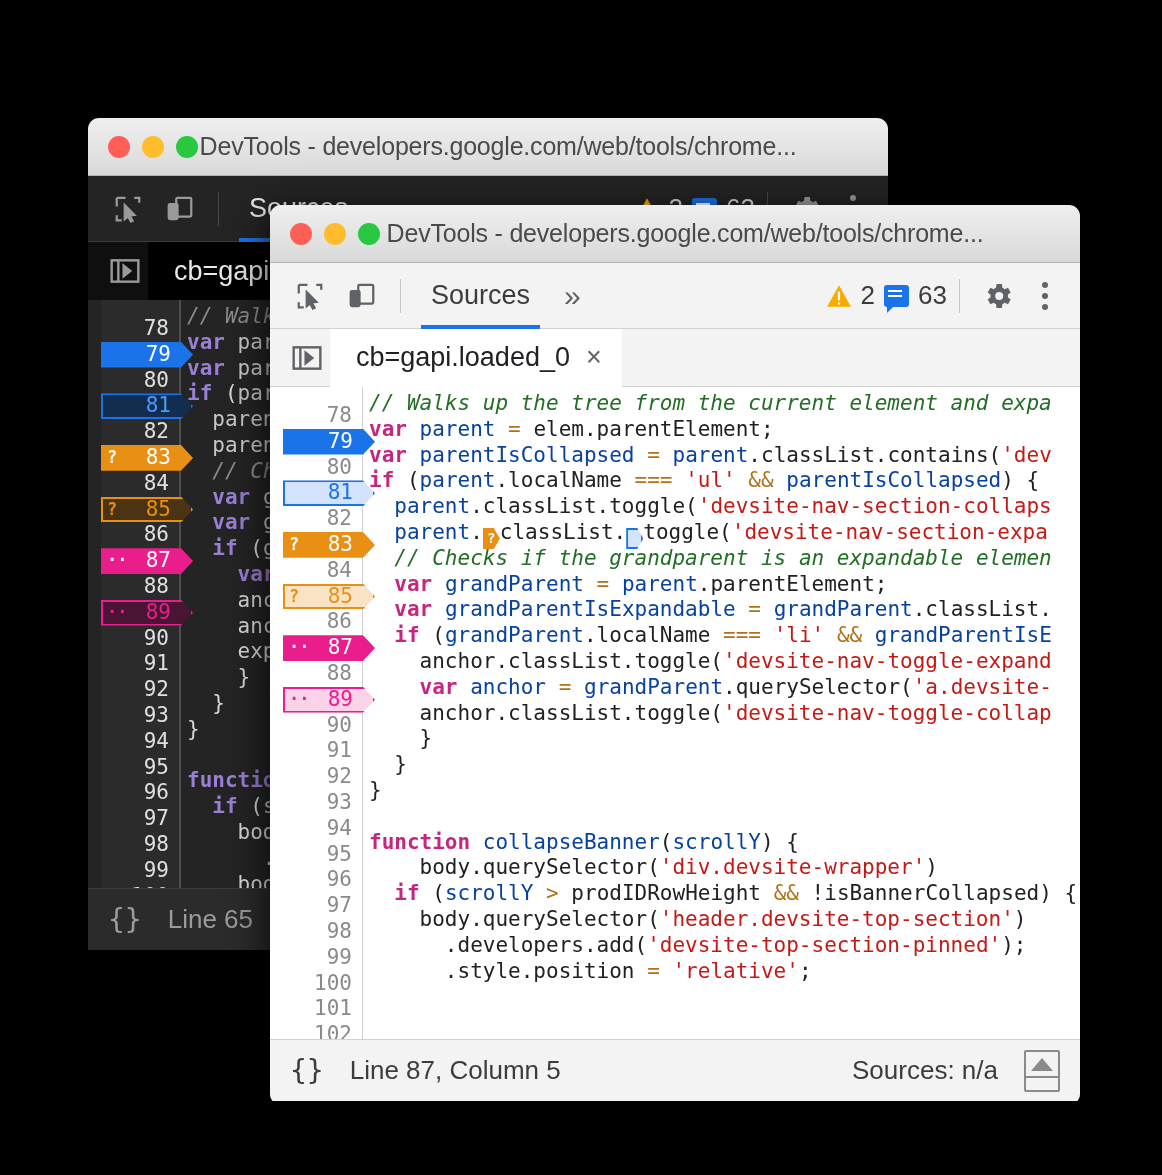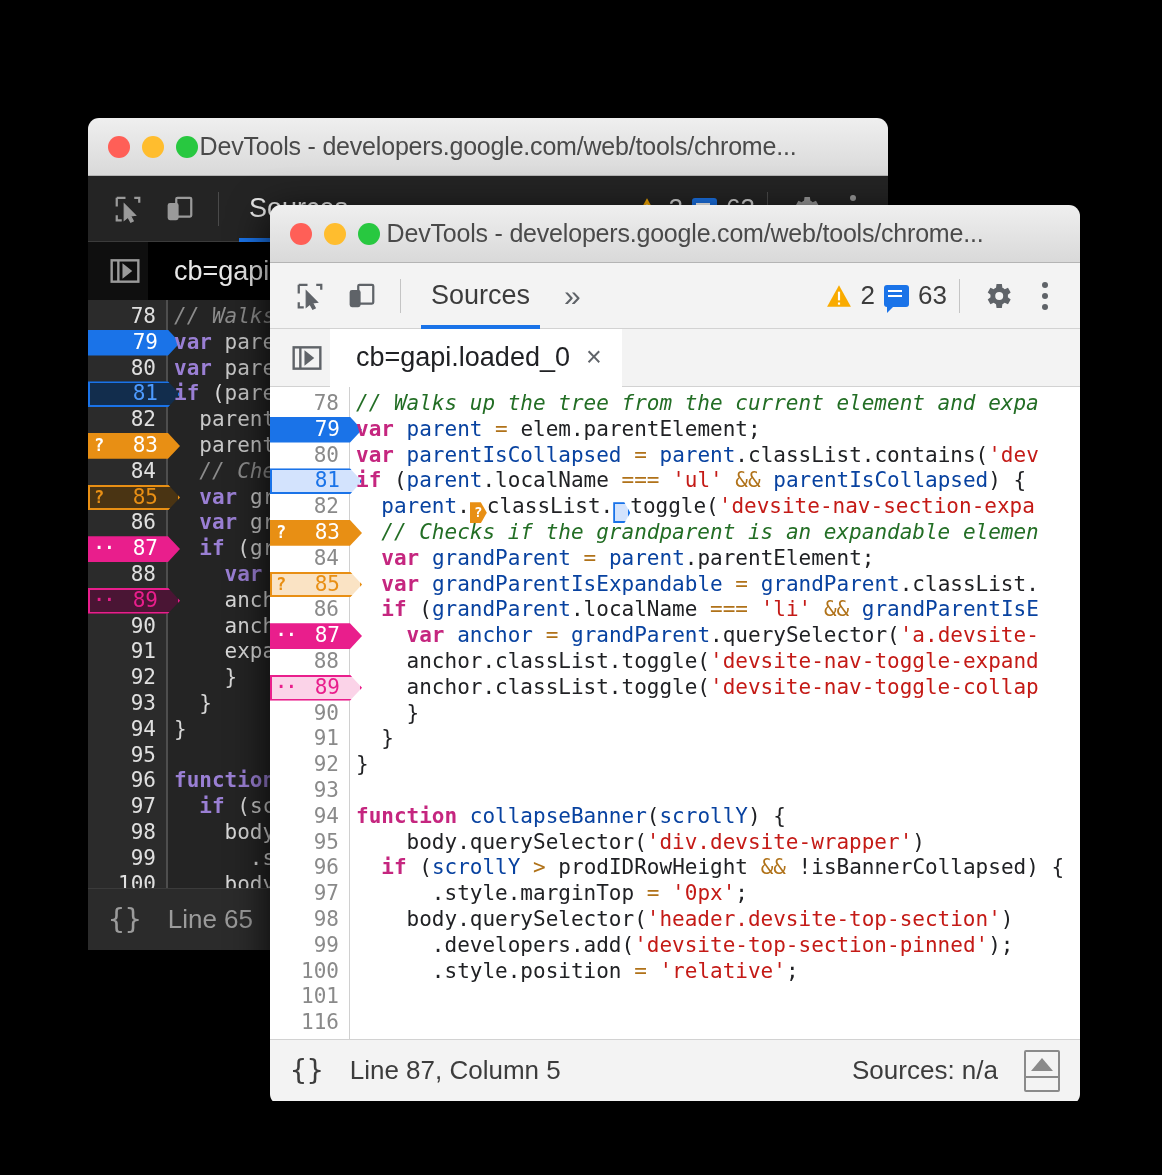--- a/index.html
+++ b/index.html
@@ -95,21 +95,22 @@
     font-size:27px;
   }
   .tab-close { font-size:27px; line-height:1; }
 
   
   .codearea { position:relative; overflow:hidden; display:flex; }
   .gutter {
     width: 80px;
     flex: 0 0 80px;
     position: relative;
-    padding-top: 4px;
+    padding-top: 16px;
+    margin-left: 13px;
   }
   .codecol { flex:1; position:relative; padding-top:4px; overflow:hidden; }
   .ln {
     height: 25.8px;
     font-family:"DejaVu Sans Mono","Liberation Mono",monospace;
     font-size: 21px;
     line-height: 25.8px;
     text-align: right;
     padding-right: 10px;
     position: relative;
@@ -486,44 +487,44 @@
           <div class="ln"><span>92</span></div>
           <div class="ln"><span>93</span></div>
           <div class="ln"><span>94</span></div>
           <div class="ln"><span>95</span></div>
           <div class="ln"><span>96</span></div>
           <div class="ln"><span>97</span></div>
           <div class="ln"><span>98</span></div>
           <div class="ln"><span>99</span></div>
           <div class="ln"><span>100</span></div>
           <div class="ln"><span>101</span></div>
-          <div class="ln"><span>116</span></div>
+          <div class="ln"><span>102</span></div>
           <div class="ln"><span>103</span></div>
         </div>
       <div class="codecol" id="front-code">
           <div class="code-ln"><span class="t-com">// Walks up the tree from the current element and expa</span></div>
           <div class="code-ln"><span class="t-kw">var </span><span class="t-var">parent</span><span class="t-pln"> </span><span class="t-op">=</span><span class="t-pln"> elem.parentElement;</span></div>
           <div class="code-ln"><span class="t-kw">var </span><span class="t-var">parentIsCollapsed</span><span class="t-pln"> </span><span class="t-op">=</span><span class="t-pln"> </span><span class="t-var">parent</span><span class="t-pln">.classList.contains(</span><span class="t-str">'dev</span></div>
           <div class="code-ln"><span class="t-kw">if</span><span class="t-pln"> (</span><span class="t-var">parent</span><span class="t-pln">.localName </span><span class="t-op">===</span><span class="t-pln"> </span><span class="t-str">'ul'</span><span class="t-pln"> </span><span class="t-op">&amp;&amp;</span><span class="t-pln"> </span><span class="t-var">parentIsCollapsed</span><span class="t-pln">) {</span></div>
+          <div class="code-ln">&nbsp;&nbsp;<span class="t-var">parent</span><span class="t-pln">.classList.toggle(</span><span class="t-str">'devsite-nav-section-collaps</span></div>
           <div class="code-ln">&nbsp;&nbsp;<span class="t-var">parent</span><span class="t-pln">.</span><span class="inline-chip" style="background:#e88f14;color:#fff;">?</span><span class="t-pln">classList.</span><span class="inline-chip" style="background:#d3e3fd;box-shadow:inset 0 0 0 2px #1a73e8;">&nbsp;</span><span class="t-pln">toggle(</span><span class="t-str">'devsite-nav-section-expa</span></div>
           <div class="code-ln">&nbsp;&nbsp;<span class="t-com">// Checks if the grandparent is an expandable elemen</span></div>
           <div class="code-ln">&nbsp;&nbsp;<span class="t-kw">var </span><span class="t-var">grandParent</span><span class="t-pln"> </span><span class="t-op">=</span><span class="t-pln"> </span><span class="t-var">parent</span><span class="t-pln">.parentElement;</span></div>
           <div class="code-ln">&nbsp;&nbsp;<span class="t-kw">var </span><span class="t-var">grandParentIsExpandable</span><span class="t-pln"> </span><span class="t-op">=</span><span class="t-pln"> </span><span class="t-var">grandParent</span><span class="t-pln">.classList.</span></div>
           <div class="code-ln">&nbsp;&nbsp;<span class="t-kw">if</span><span class="t-pln"> (</span><span class="t-var">grandParent</span><span class="t-pln">.localName </span><span class="t-op">===</span><span class="t-pln"> </span><span class="t-str">'li'</span><span class="t-pln"> </span><span class="t-op">&amp;&amp;</span><span class="t-pln"> </span><span class="t-var">grandParentIsE</span></div>
+          <div class="code-ln">&nbsp;&nbsp;&nbsp;&nbsp;<span class="t-pln">anchor.classList.toggle(</span><span class="t-str">'devsite-nav-toggle-expand</span></div>
           <div class="code-ln">&nbsp;&nbsp;&nbsp;&nbsp;<span class="t-kw">var </span><span class="t-var">anchor</span><span class="t-pln"> </span><span class="t-op">=</span><span class="t-pln"> </span><span class="t-var">grandParent</span><span class="t-pln">.querySelector(</span><span class="t-str">'a.devsite-</span></div>
-          <div class="code-ln">&nbsp;&nbsp;&nbsp;&nbsp;<span class="t-pln">anchor.classList.toggle(</span><span class="t-str">'devsite-nav-toggle-expand</span></div>
           <div class="code-ln">&nbsp;&nbsp;&nbsp;&nbsp;<span class="t-pln">anchor.classList.toggle(</span><span class="t-str">'devsite-nav-toggle-collap</span></div>
           <div class="code-ln">&nbsp;&nbsp;&nbsp;&nbsp;<span class="t-pln">}</span></div>
           <div class="code-ln">&nbsp;&nbsp;<span class="t-pln">}</span></div>
           <div class="code-ln"><span class="t-pln">}</span></div>
           <div class="code-ln"><span class="t-pln"></span></div>
           <div class="code-ln"><span class="t-kw">function </span><span class="t-var">collapseBanner</span><span class="t-pln">(</span><span class="t-var">scrollY</span><span class="t-pln">) {</span></div>
           <div class="code-ln">&nbsp;&nbsp;&nbsp;&nbsp;<span class="t-pln">body.querySelector(</span><span class="t-str">'div.devsite-wrapper'</span><span class="t-pln">)</span></div>
           <div class="code-ln">&nbsp;&nbsp;<span class="t-kw">if</span><span class="t-pln"> (</span><span class="t-var">scrollY</span><span class="t-pln"> </span><span class="t-op">&gt;</span><span class="t-pln"> prodIDRowHeight </span><span class="t-op">&amp;&amp;</span><span class="t-pln"> !isBannerCollapsed) {</span></div>
-          <div class="code-ln">&nbsp;&nbsp;&nbsp;&nbsp;&nbsp;&nbsp;<span class="t-pln">.style.marginTop </span><span class="t-op">=</span><span class="t-pln"> </span><span class="t-str">'0px'</span><span class="t-pln">;</span></div>
           <div class="code-ln">&nbsp;&nbsp;&nbsp;&nbsp;<span class="t-pln">body.querySelector(</span><span class="t-str">'header.devsite-top-section'</span><span class="t-pln">)</span></div>
           <div class="code-ln">&nbsp;&nbsp;&nbsp;&nbsp;&nbsp;&nbsp;<span class="t-pln">.developers.add(</span><span class="t-str">'devsite-top-section-pinned'</span><span class="t-pln">);</span></div>
           <div class="code-ln">&nbsp;&nbsp;&nbsp;&nbsp;&nbsp;&nbsp;<span class="t-pln">.style.position </span><span class="t-op">=</span><span class="t-pln"> </span><span class="t-str">'relative'</span><span class="t-pln">;</span></div>
         </div>
     </div>
 
     <div class="statusbar">
       <span class="braces">{}</span>
       <span>Line 87, Column 5</span>
       <span class="sb-spacer"></span>

